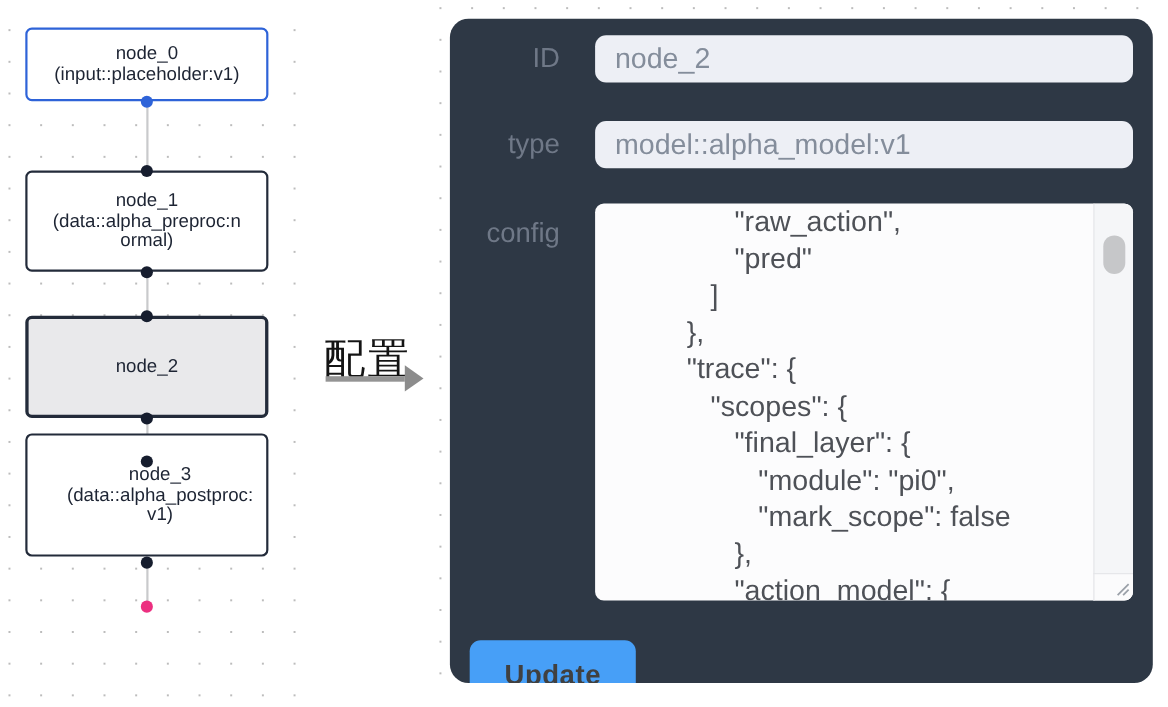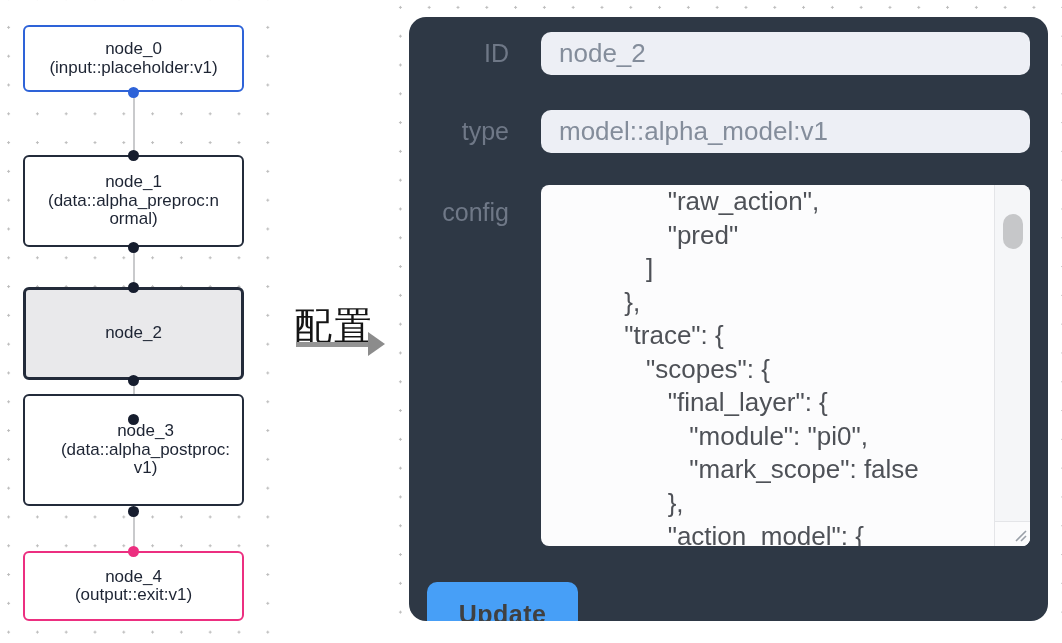--- a/index.html
+++ b/index.html
@@ -105,24 +105,20 @@
 ormal)</div>
   </div>
   <div class="node n2">
     <div class="node-name">node_2</div>
   </div>
   <div class="node n3">
     <div class="node-name">node_3</div>
     <div class="node-type">(data::alpha_postproc:
 v1)</div>
   </div>
-  <div class="node n4">
-    <div class="node-name">node_4</div>
-    <div class="node-type">(output::exit:v1)</div>
-  </div>
 
   <div class="port p-blue" style="top:86.5px;"></div>
   <div class="port" style="top:149.5px;"></div>
   <div class="port" style="top:241.5px;"></div>
   <div class="port" style="top:281.5px;"></div>
   <div class="port" style="top:374.5px;"></div>
   <div class="port" style="top:413.5px;"></div>
   <div class="port" style="top:505.5px;"></div>
   <div class="port p-pink" style="top:545.5px;"></div>
 

